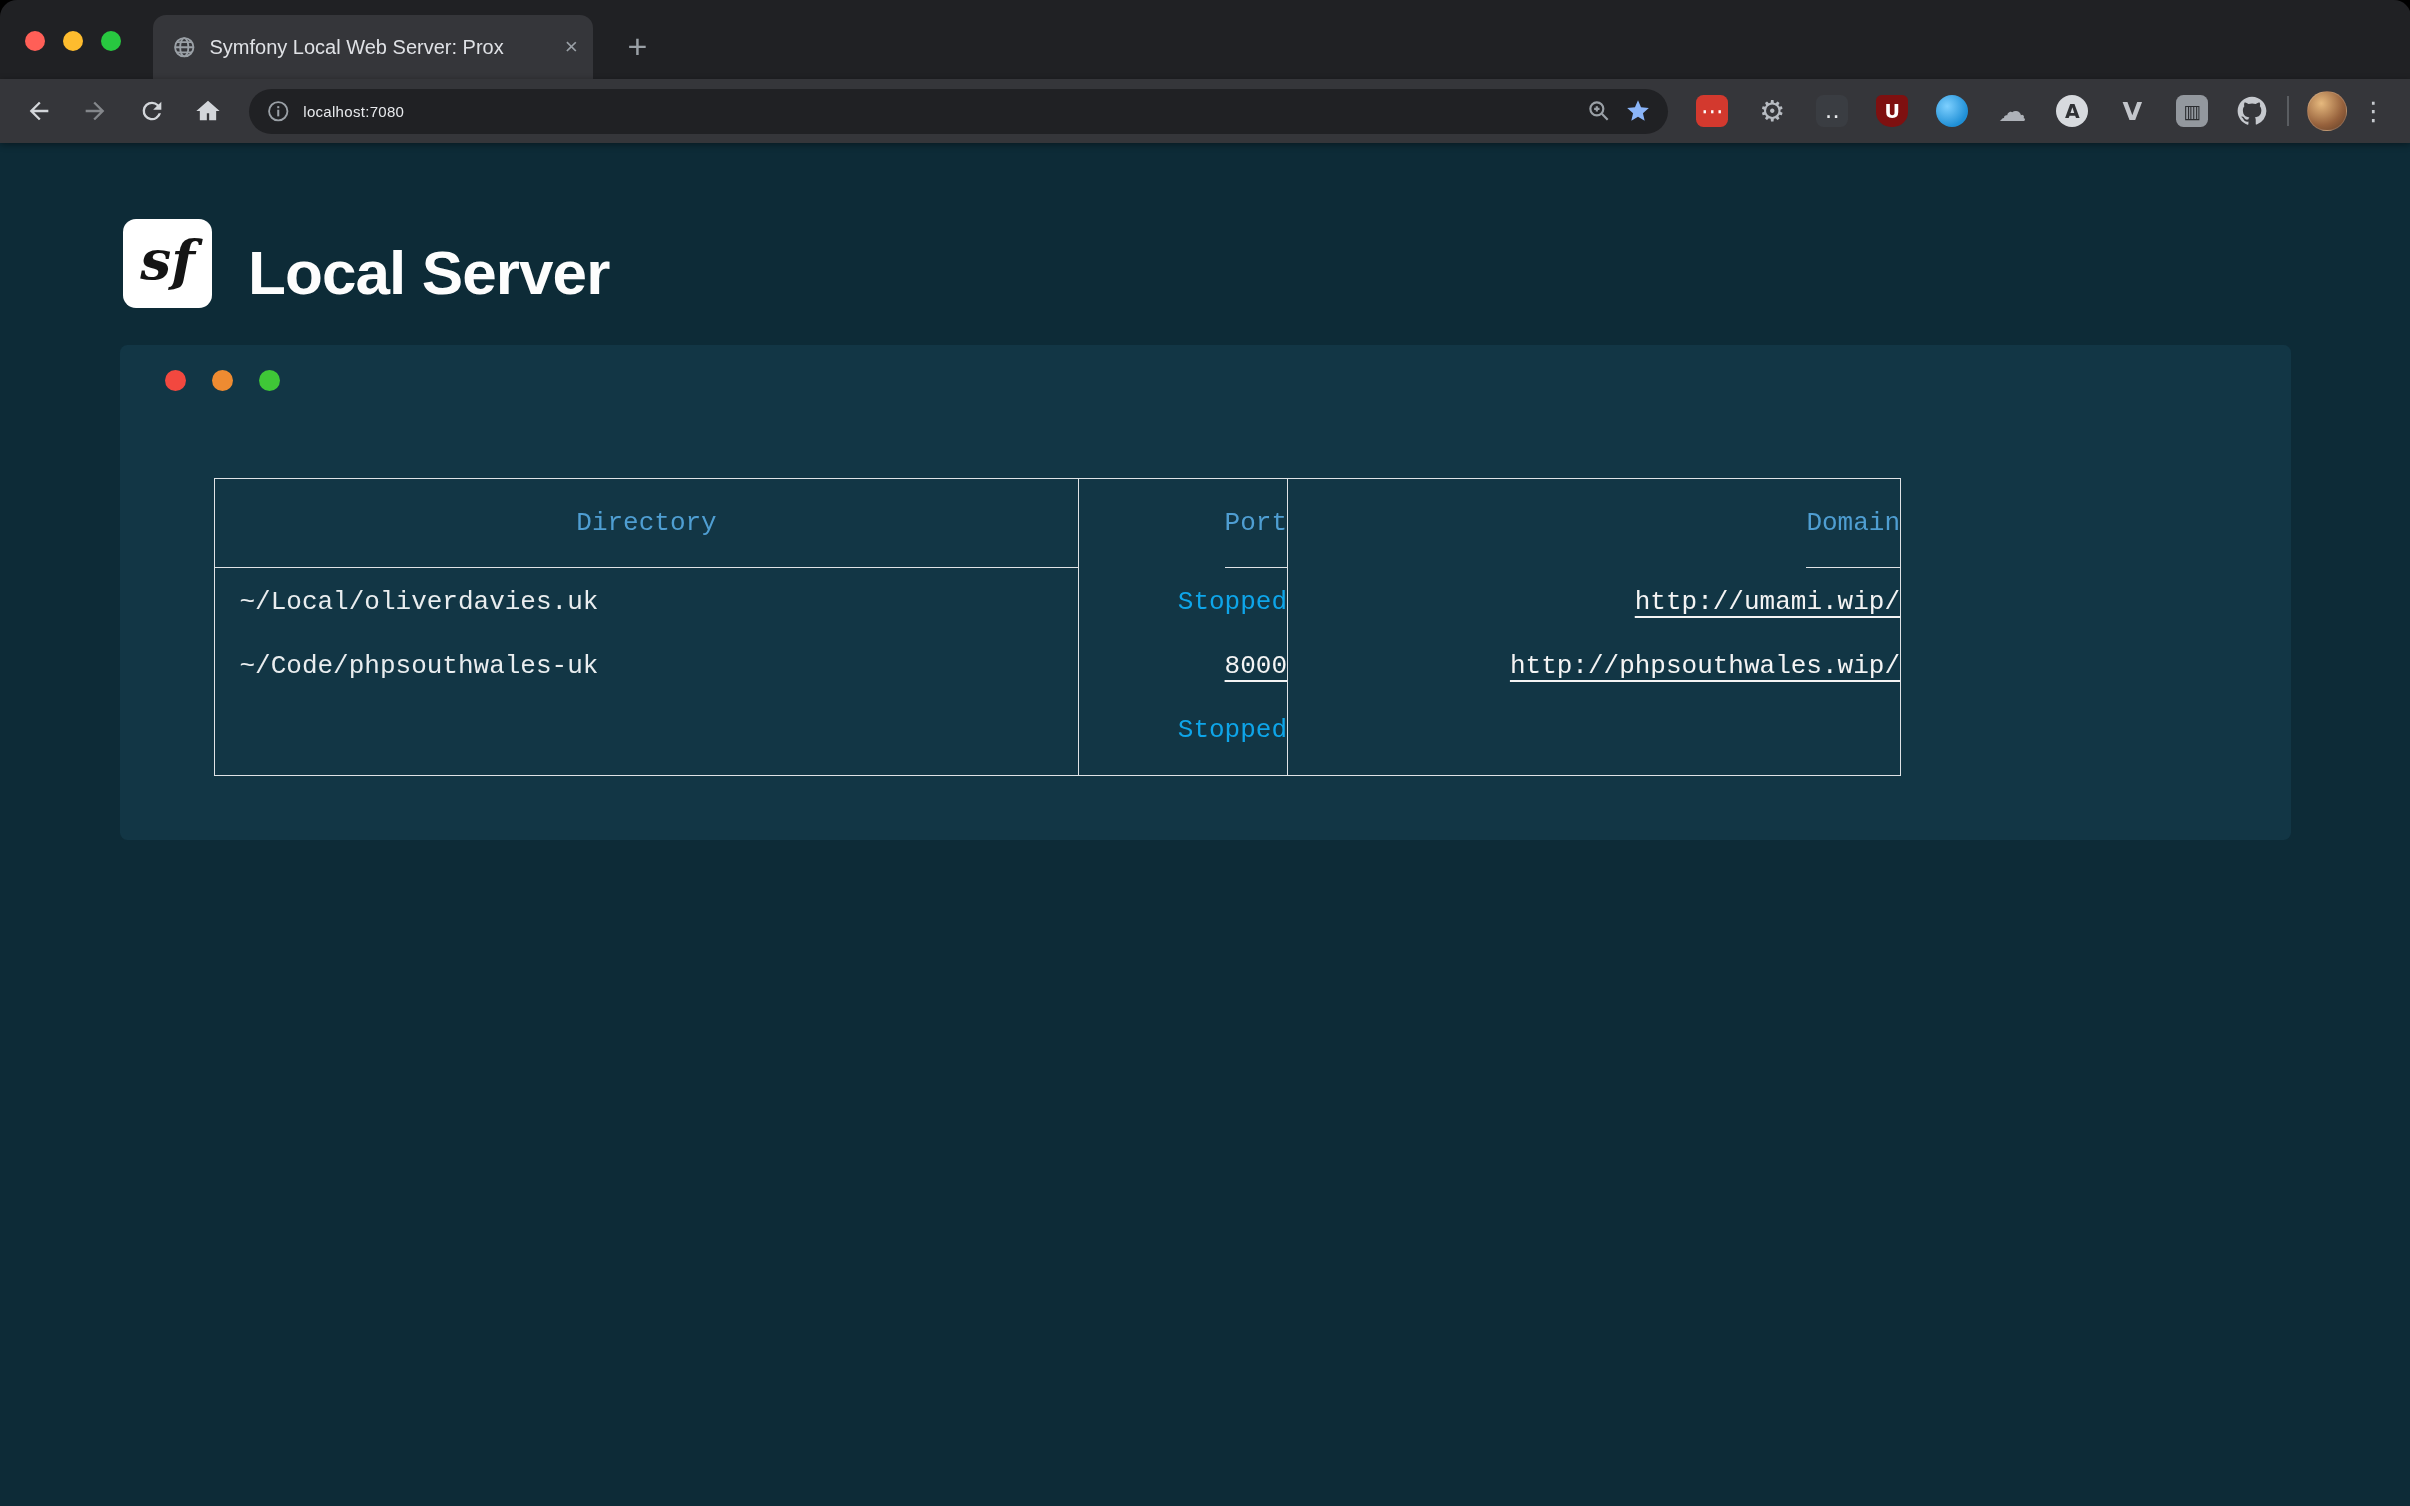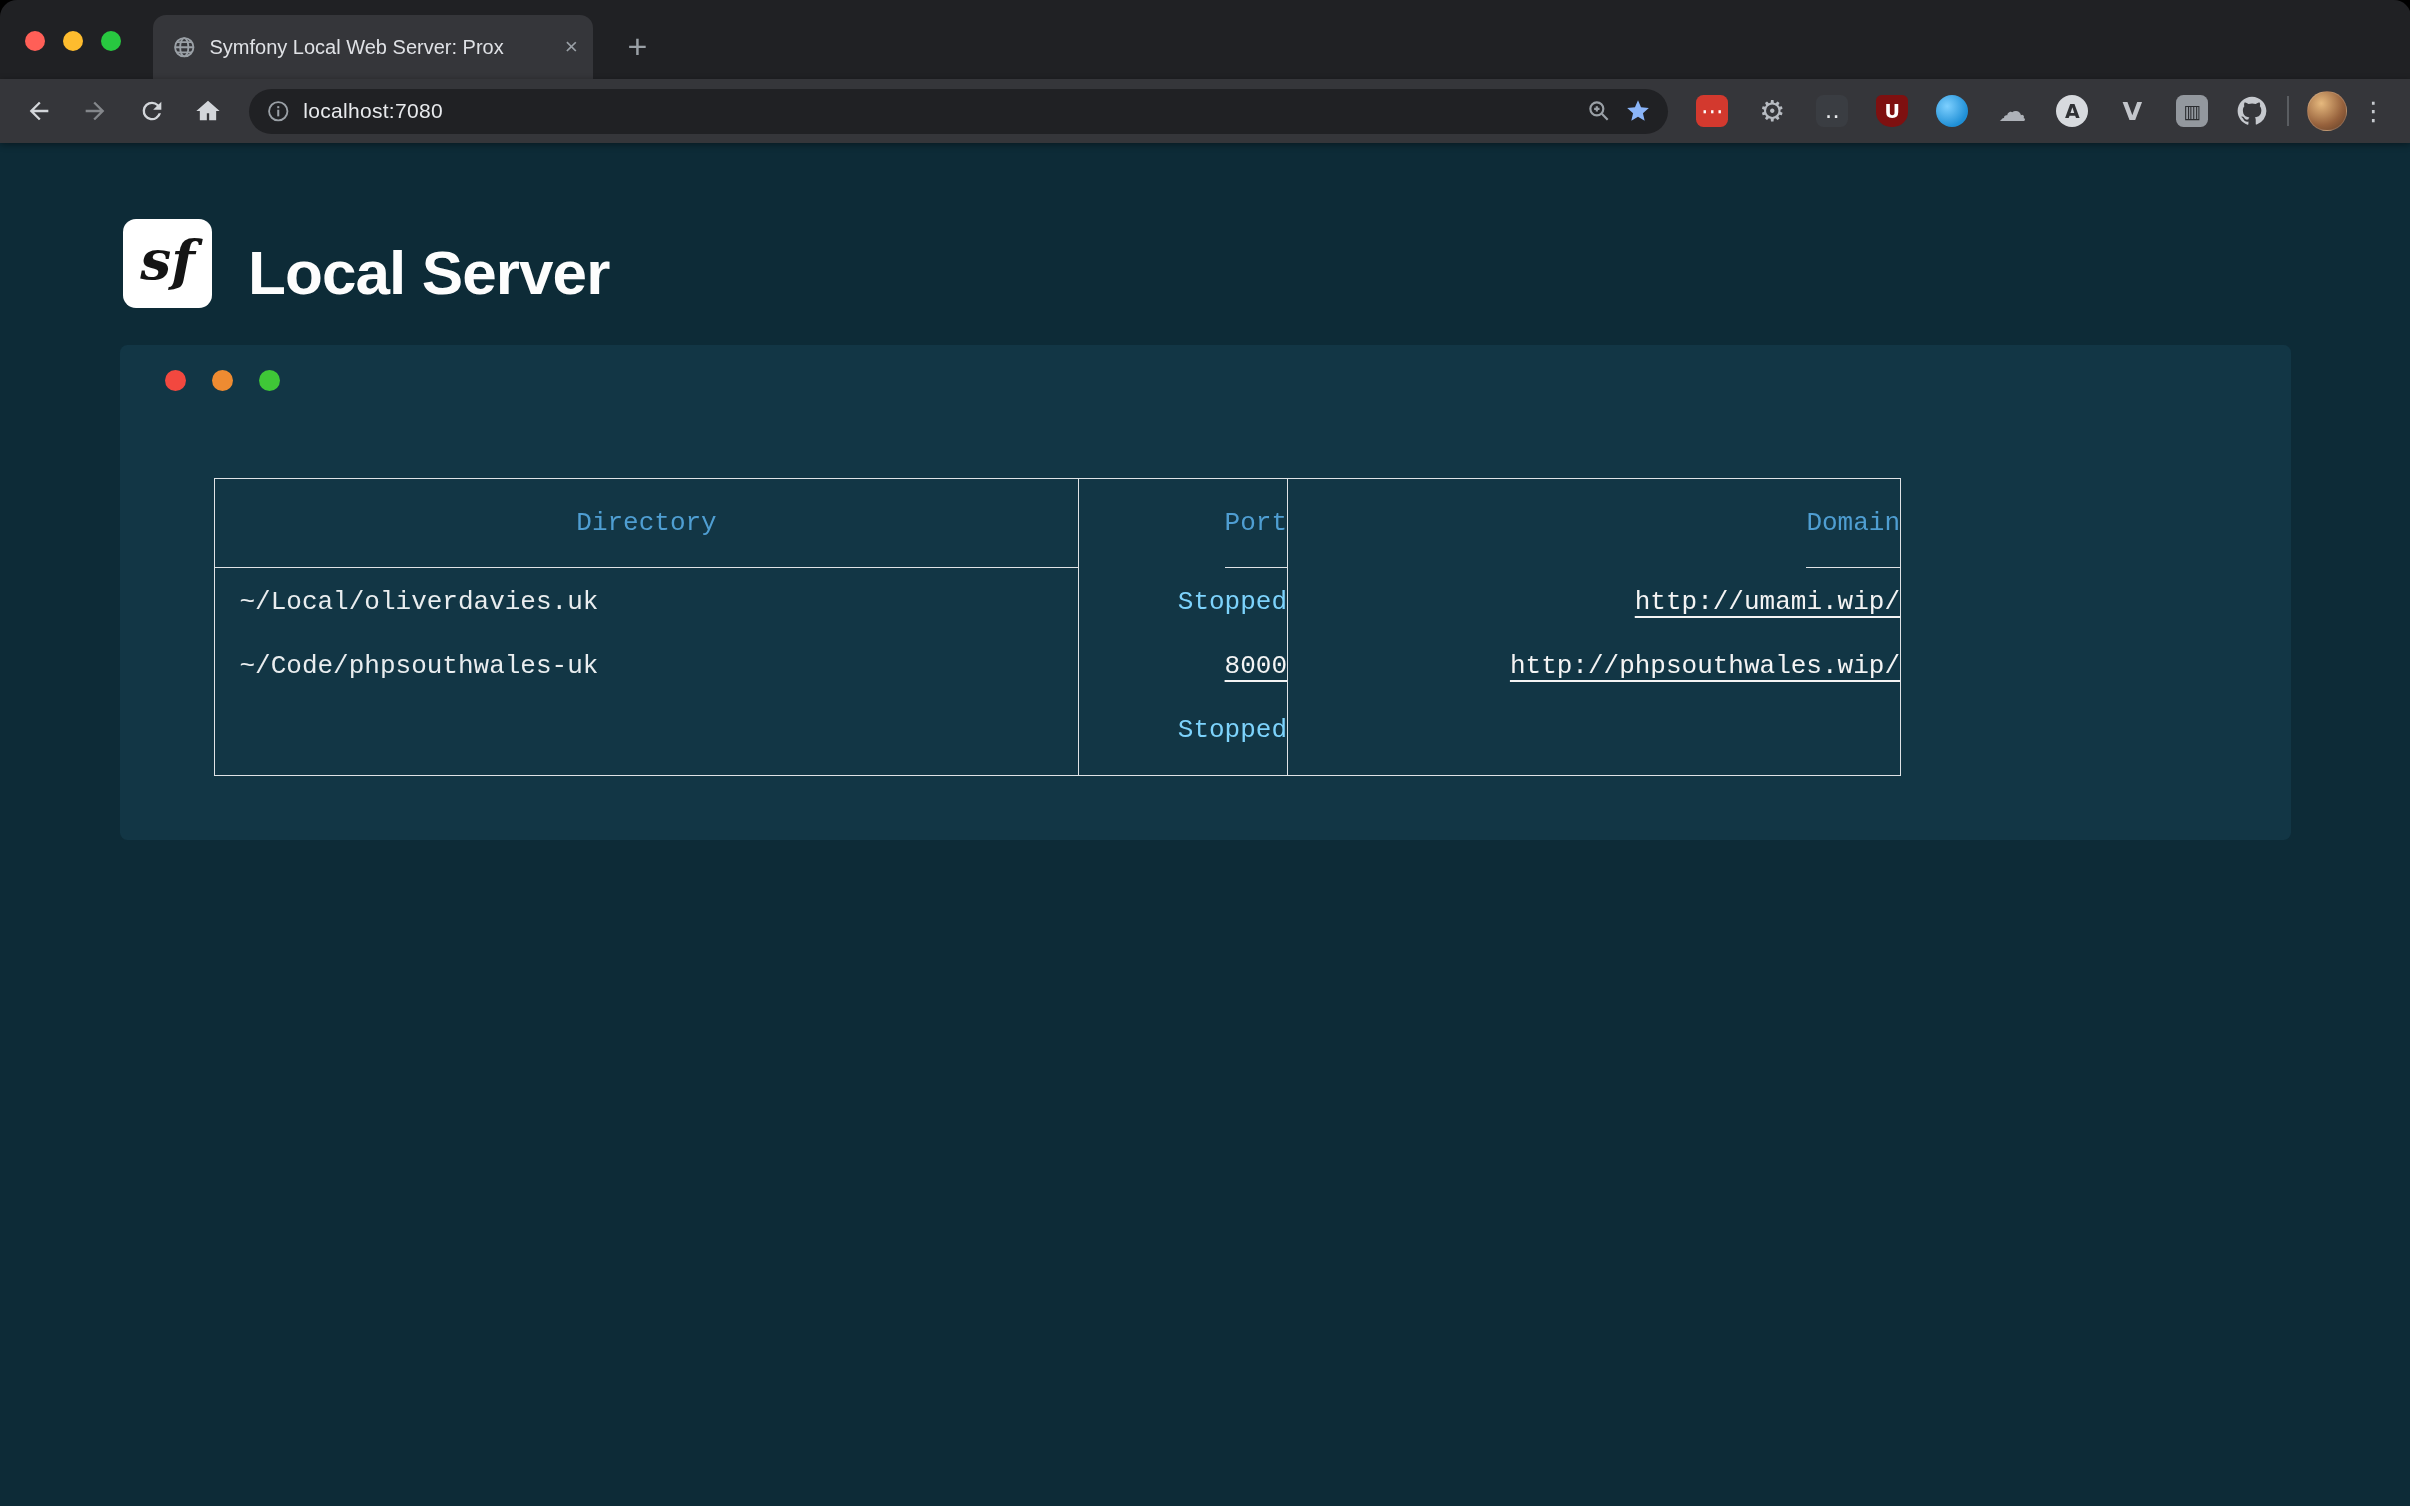--- a/index.html
+++ b/index.html
@@ -28,21 +28,21 @@
   .toolbar { height:64px; background:#35363a; display:flex; align-items:center;
              padding:0 17px 0 13px; gap:5.6px; position:relative; z-index:2;
              box-shadow:0 1.9px 7.5px rgba(0,0,0,.45); flex:none; }
   .navbtn { width:51px; height:51px; display:flex; align-items:center; justify-content:center;
             border-radius:50%; color:#d3d6da; flex:none; }
   .navbtn.dim { color:#84878b; }
   .navbtn svg { width:28px; height:28px; fill:currentColor; }
   .omnibox { flex:1; height:45px; background:#202124; border-radius:22.6px; margin:0 9.4px;
              display:flex; align-items:center; padding:0 17px; gap:13px; min-width:0; }
   .omnibox .info-ic { width:24.5px; height:24.5px; color:#9aa0a6; flex:none; }
-  .url { font-size:21px; color:#e8eaed; letter-spacing:0.3px; }
+  .url { font-size:15px; color:#e8eaed; letter-spacing:0.3px; }
   .omni-spacer { flex:1; }
   .omni-ic { width:26px; height:26px; color:#9aa0a6; flex:none; }
   .star-ic { width:26px; height:26px; flex:none; }
 
   .extrow { display:flex; align-items:center; gap:28px; margin-left:13px; flex:none; }
   .ext { width:32px; height:32px; display:flex; align-items:center; justify-content:center;
          font-family:"DejaVu Sans", sans-serif; font-size:19px; border-radius:7.5px; flex:none; }
   .ext-1 { background:#d3392e; color:#fff; font-size:22.6px; }
   .ext-2 { color:#b7bbc1; font-size:29px; }
   .ext-3 { background:#3a3d42; color:#e8eaed; font-size:22.6px; align-items:flex-end; padding-bottom:3.8px; }
@@ -79,21 +79,21 @@
   .srv-table { position:absolute; left:58px; top:133px; display:flex;
                border:1.9px solid #dfe3e6; font-family:"Liberation Mono", monospace; font-size:26px;margin-left:36px; }
   .col { display:flex; flex-direction:column; padding-bottom:13px; }
   .col + .col { border-left:1.9px solid #dfe3e6;align-items:flex-end; }
   .col-directory { width:863px; }
   .col-port { width:209px; }
   .col-domain { width:613px; }
   .hcell { height:89px; line-height:89px; text-align:center; color:#4f9ed2;
            border-bottom:1.9px solid #dfe3e6; margin-bottom:1.9px; }
   .cell { height:64px; line-height:64px; padding-left:24.5px; white-space:nowrap; color:#e9edef; }
-  .cell.stopped { color:#7dd3fc; }
+  .cell.stopped { color:#0ea5e9; }
   .cell a { color:#f4f4f4; text-decoration:underline; text-decoration-thickness:1.9px;
             text-underline-offset:6.6px; }
 </style>
 </head>
 <body>
 
 <div class="window">
 
   <div class="tabstrip">
     <div class="traffic">

